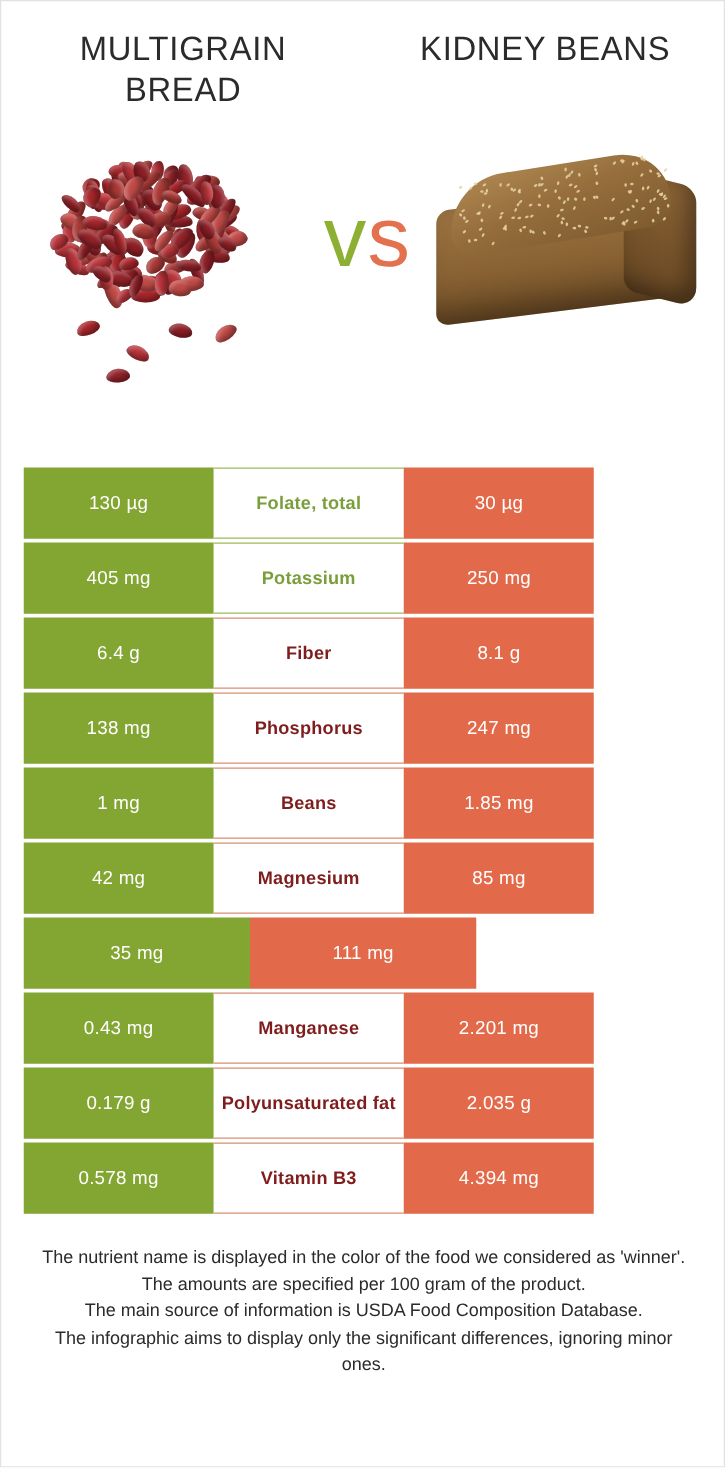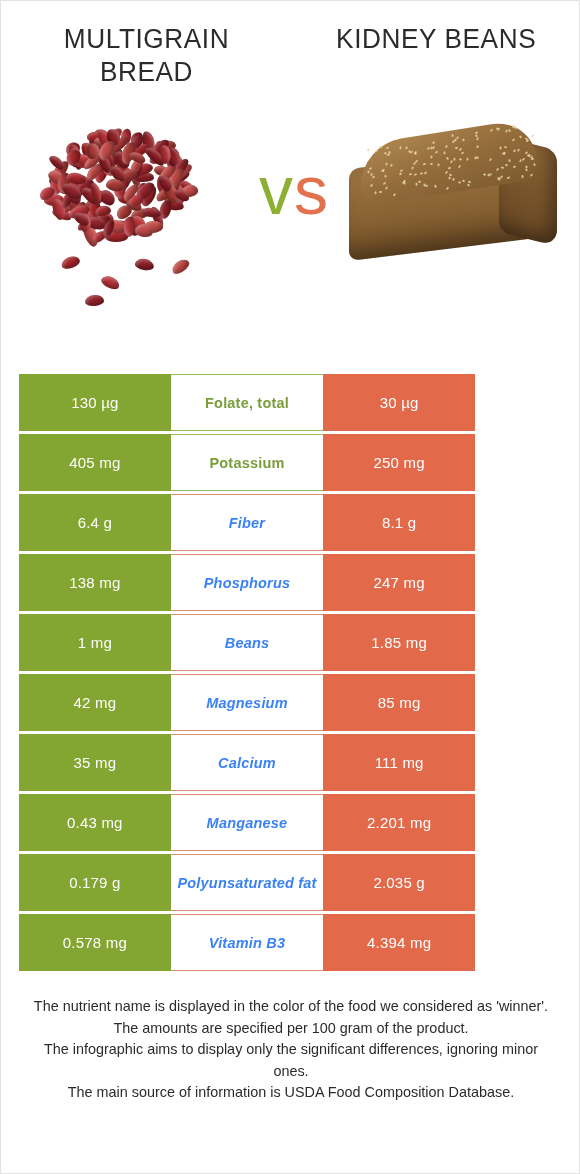--- a/index.html
+++ b/index.html
@@ -183,21 +183,21 @@
     font-size: 15px;
     font-weight: 400;
     letter-spacing: .2px;
   }
   .nutrient {
     font-size: 14.5px;
     font-weight: 600;
     letter-spacing: .2px;
   }
   .row.green-label .nutrient  { color: #7a9e3a; }
-  .row.orange-label .nutrient { color: #3b82f6; font-style: italic; }
+  .row.orange-label .nutrient { color: #7f1d1d; }
 
   
   .footer {
     position: absolute;
     left: 26px;
     top: 995px;
     width: 528px;
     text-align: center;
     color: #2b2b2b;
     font-size: 14.4px;
@@ -590,23 +590,20 @@
           <span class="nutrient">Magnesium</span>
         </div>
         <div class="cell cell-right">
           <span class="value">85 mg</span>
         </div>
       </div>
       <div class="row orange-label">
         <div class="cell cell-left">
           <span class="value">35 mg</span>
         </div>
-        <div class="cell cell-mid">
-          <span class="nutrient">Calcium</span>
-        </div>
         <div class="cell cell-right">
           <span class="value">111 mg</span>
         </div>
       </div>
       <div class="row orange-label">
         <div class="cell cell-left">
           <span class="value">0.43 mg</span>
         </div>
         <div class="cell cell-mid">
           <span class="nutrient">Manganese</span>
@@ -635,17 +632,17 @@
         </div>
         <div class="cell cell-right">
           <span class="value">4.394 mg</span>
         </div>
       </div>
     </div>
 
   <div class="footer">
     <p>The nutrient name is displayed in the color of the food we considered as 'winner'.</p>
     <p>The amounts are specified per 100 gram of the product.</p>
+    <p>The main source of information is USDA Food Composition Database.</p>
     <p>The infographic aims to display only the significant differences, ignoring minor ones.</p>
-    <p>The main source of information is USDA Food Composition Database.</p>
   </div>
 
 </div>
 
 </body></html>

